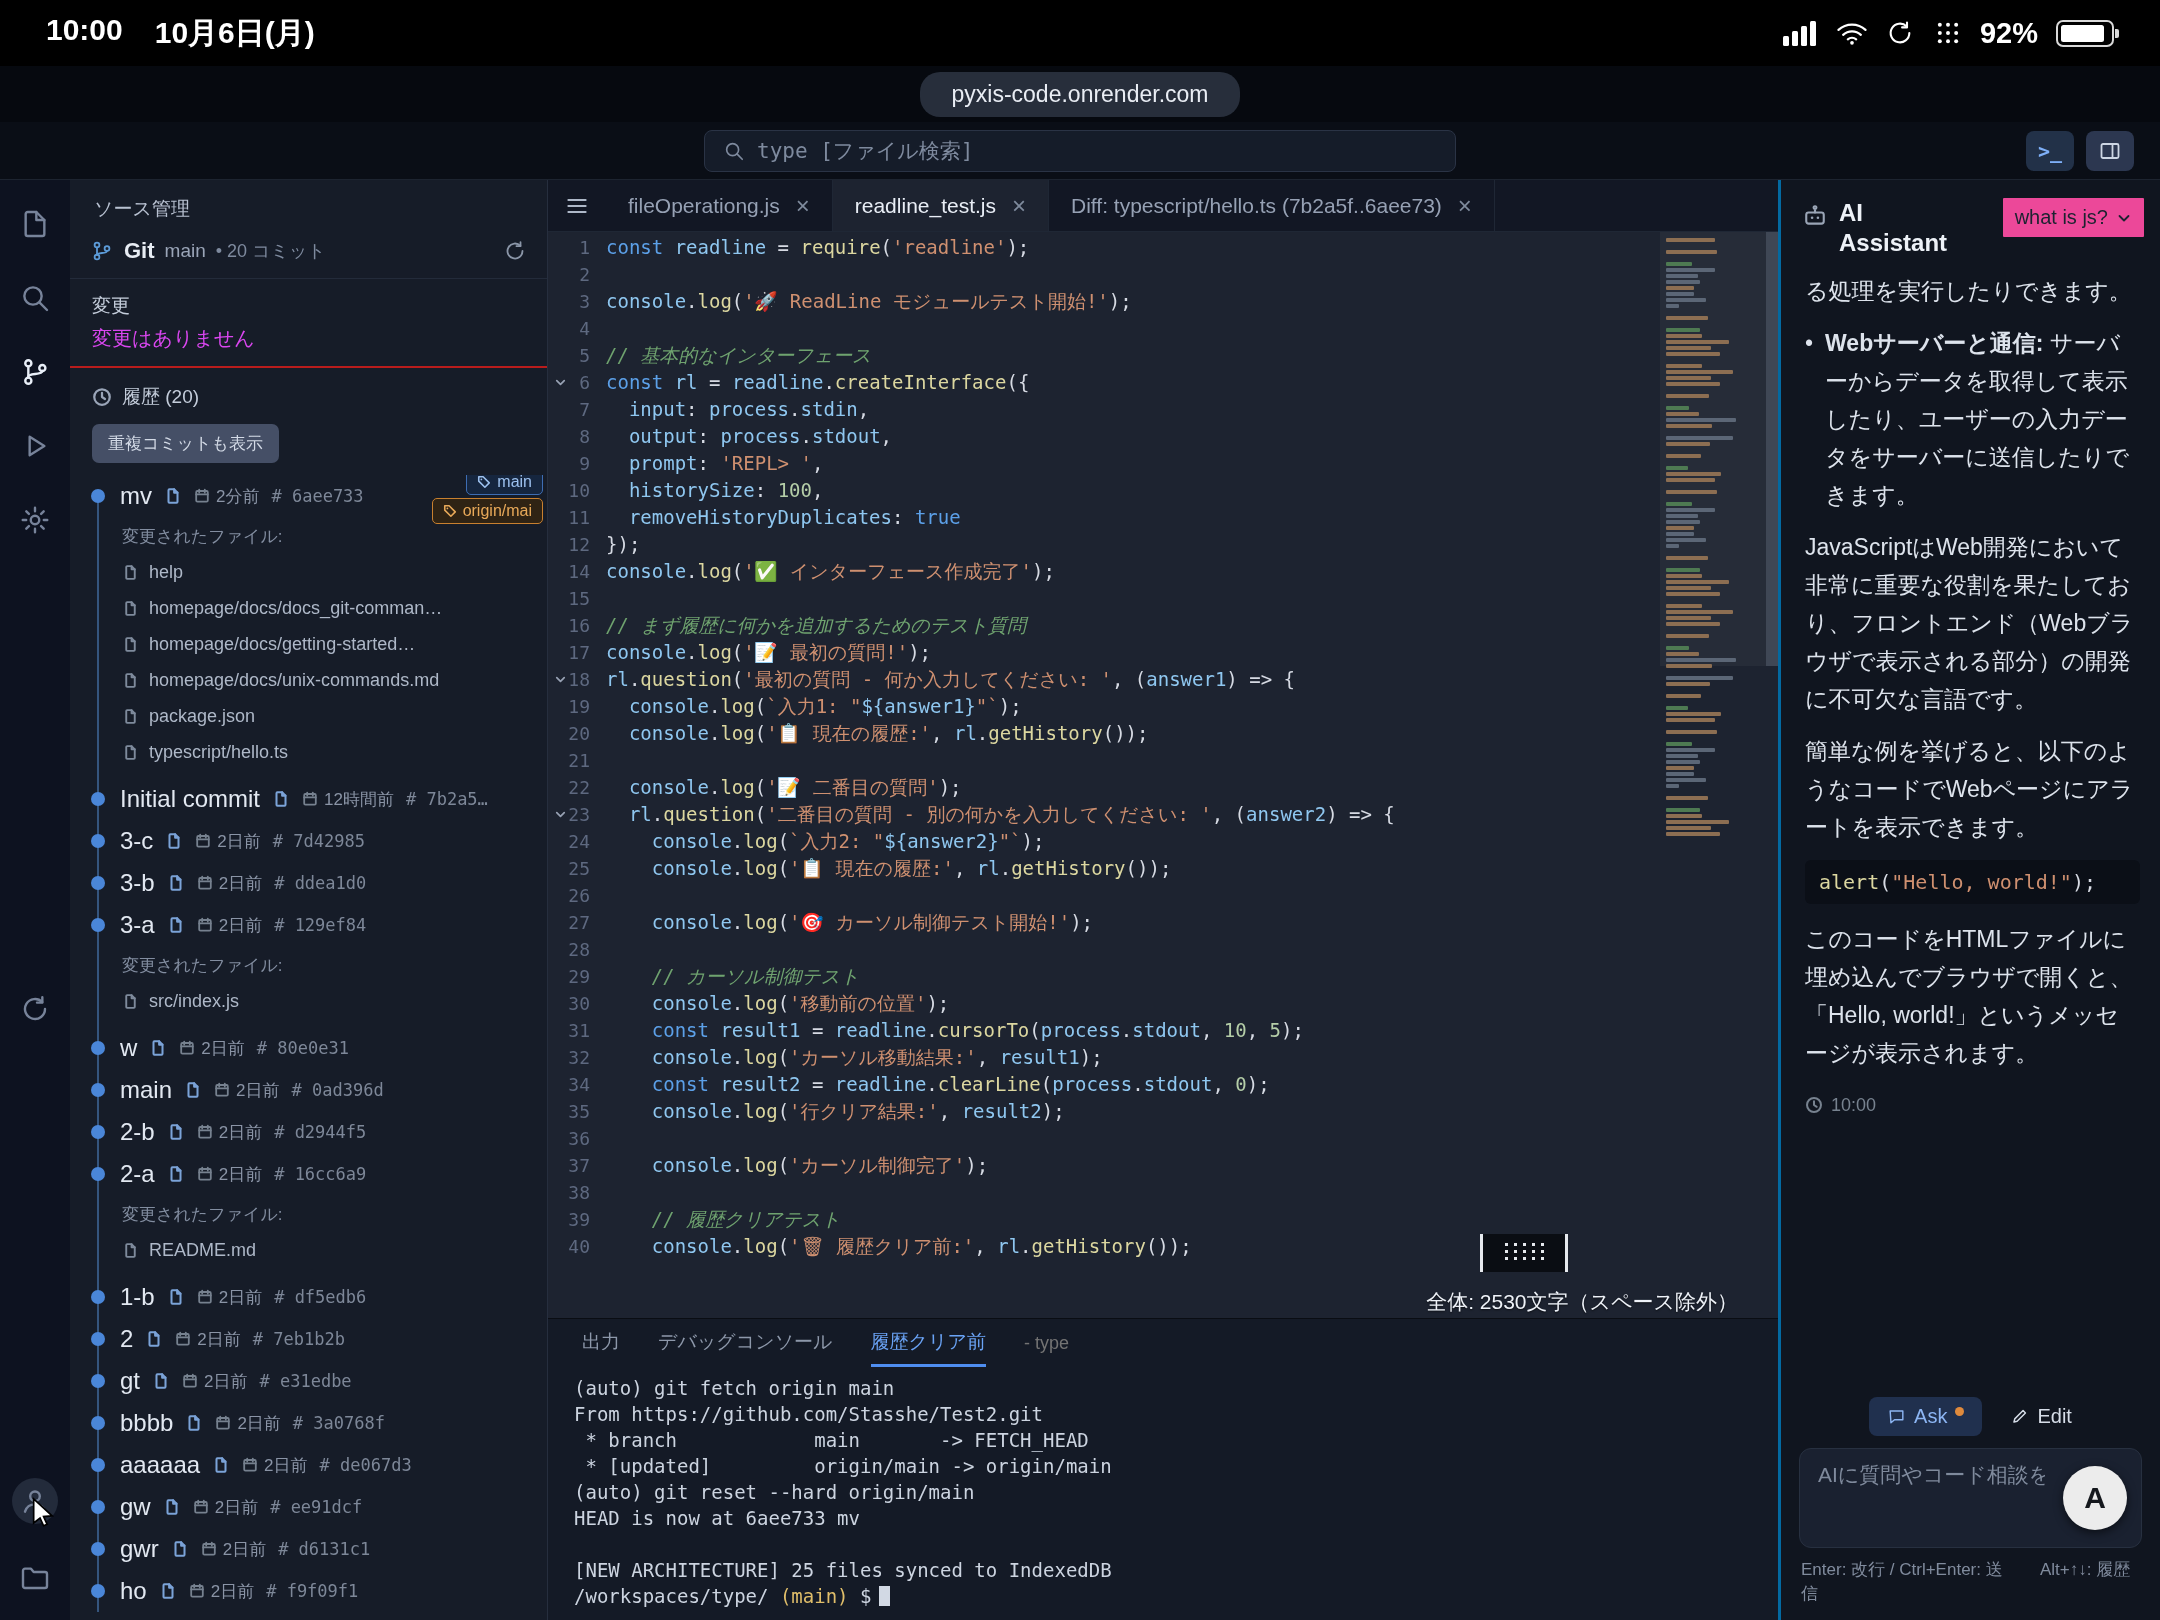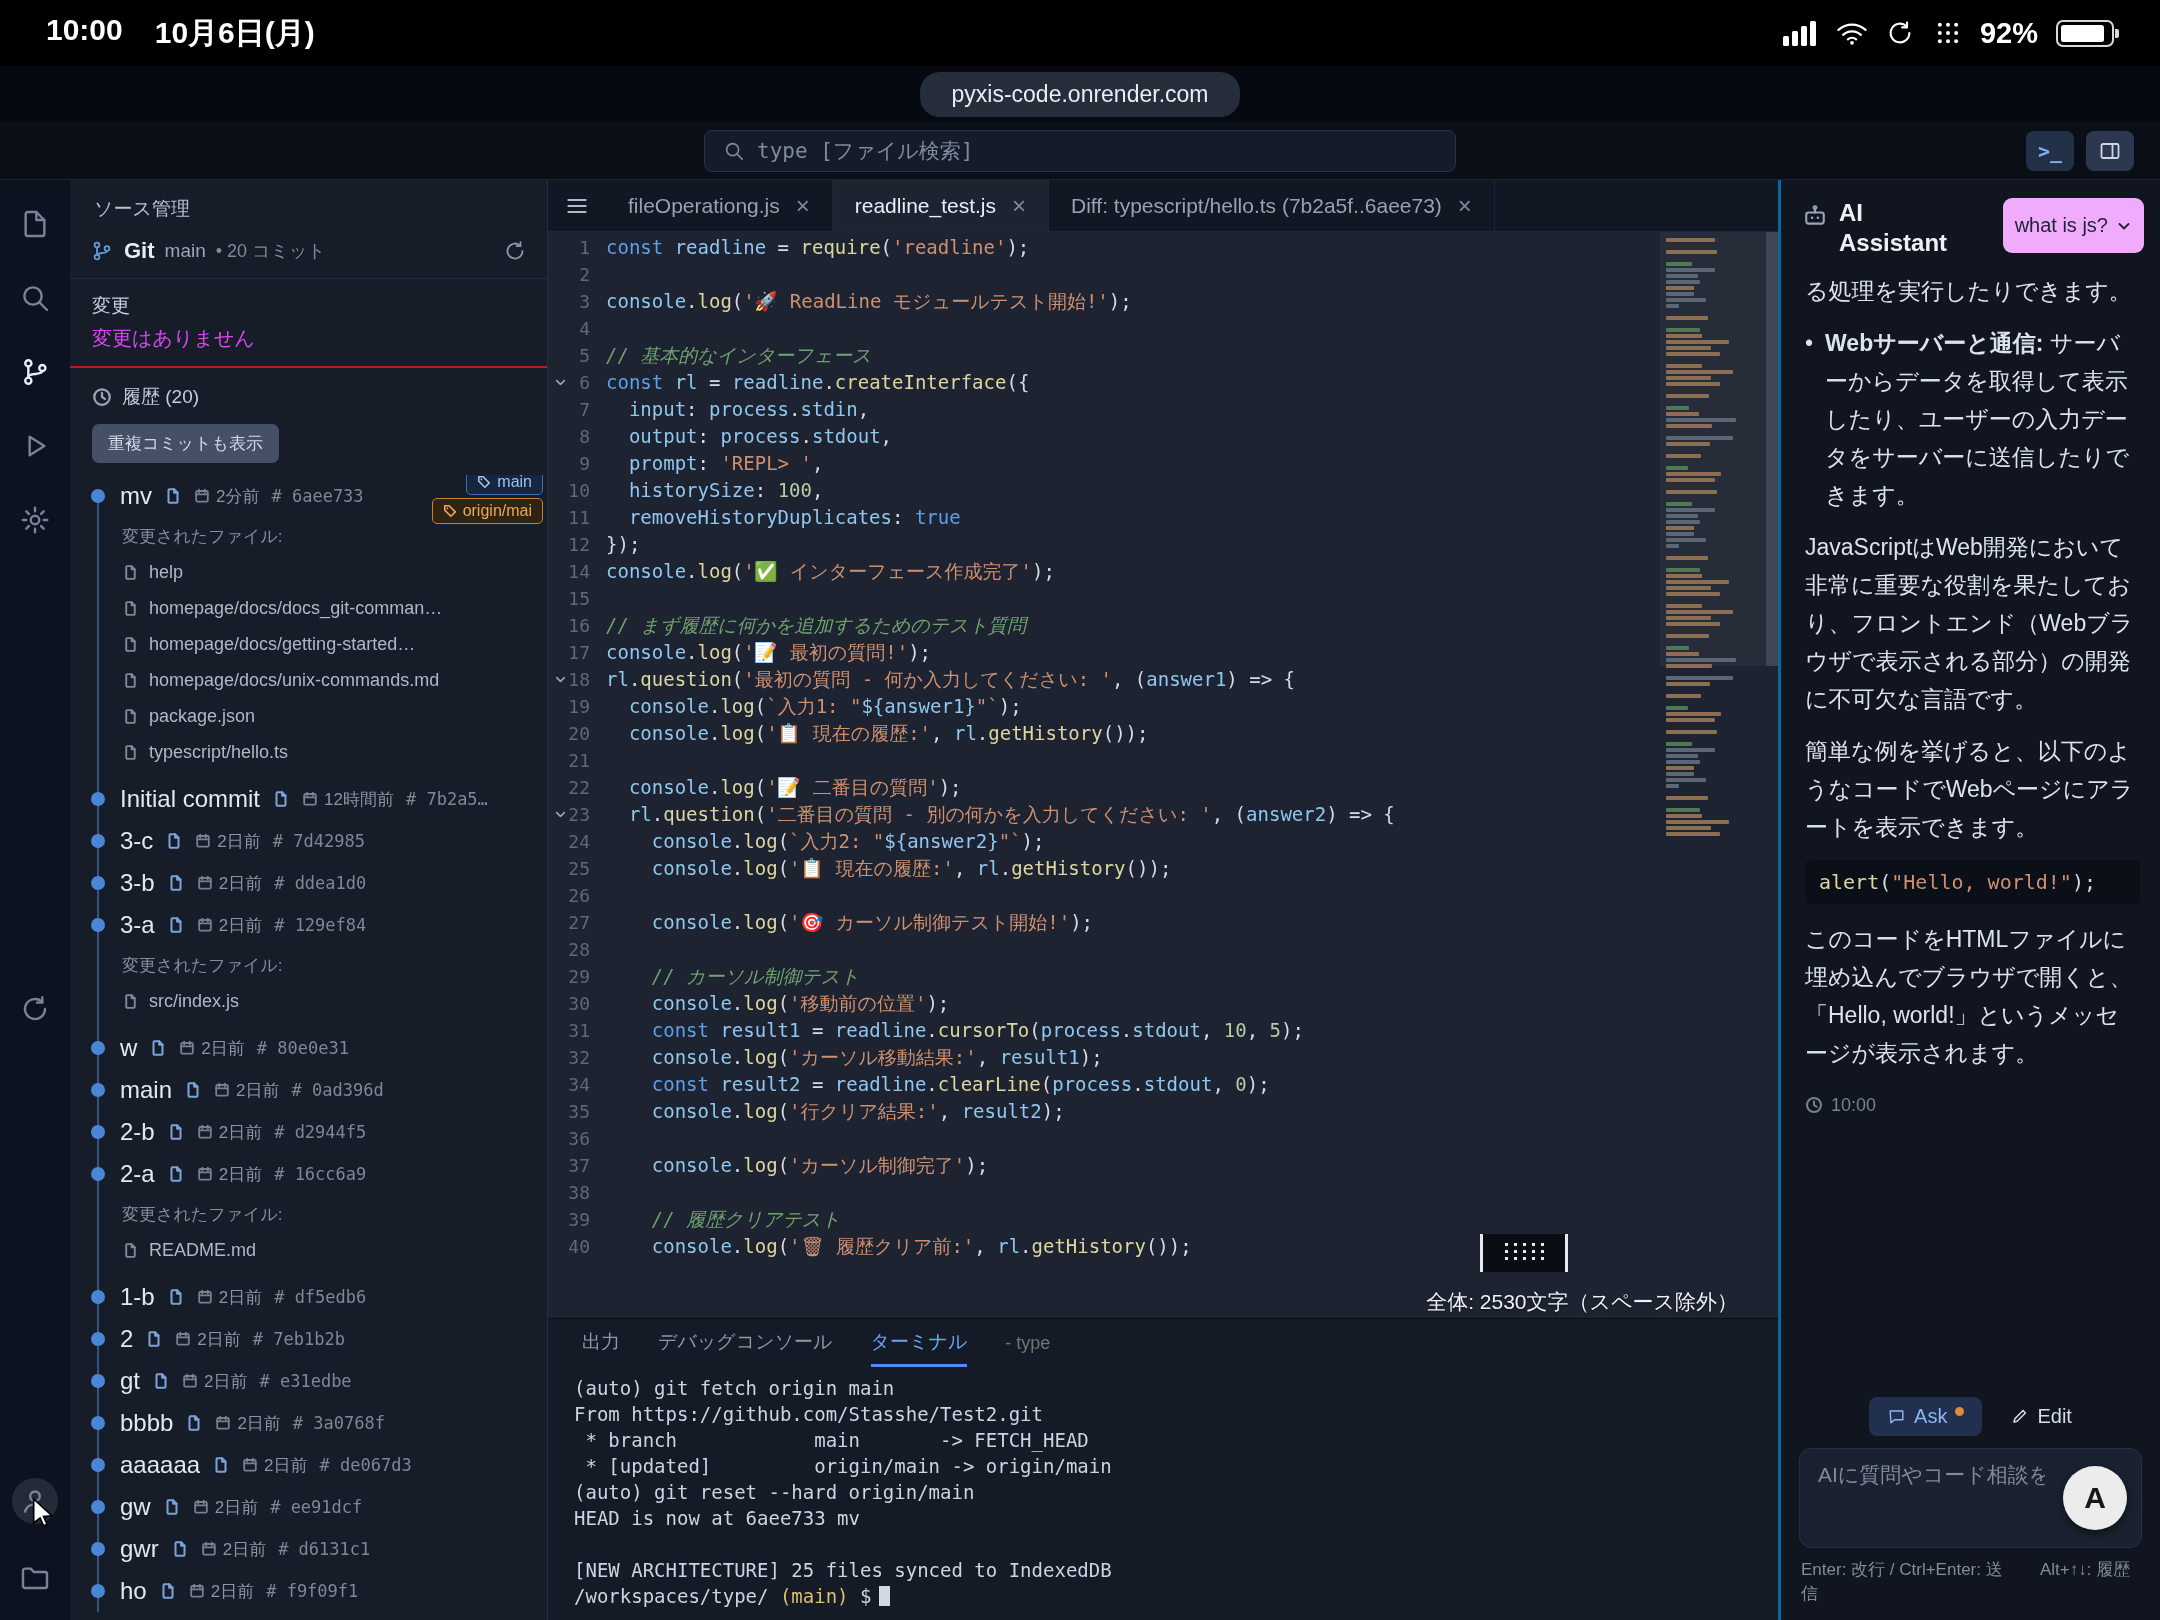--- a/index.html
+++ b/index.html
@@ -109,21 +109,21 @@
   .ptab.active{color:#6aa3f5;border-bottom-color:#4f8ef0}
   .cwd{display:flex;align-items:center;color:#737373;font-size:18px}
   #terminal{flex:1;padding:8px 26px;font-family:"DejaVu Sans Mono",monospace;font-size:19px;line-height:26px;color:#ccd4e0;white-space:pre;overflow:hidden}
   .prompt .branch{color:#e0be6a}
   .cursor{display:inline-block;width:11px;height:20px;background:#d2d9e4;vertical-align:-3px;margin-left:8px}
   
   #aipanel{width:382px;background:#10151f;border-left:3px solid #0369a1;display:flex;flex-direction:column;overflow:hidden}
   .ai-head{display:flex;align-items:flex-start;gap:10px;padding:18px 16px 8px 20px}
   .robot-ic{width:28px;height:28px;color:#9aa5b6;margin-top:4px}
   .ai-title{font-size:24px;font-weight:bold;color:#edf1f7;width:118px;line-height:30px}
-  .mode{margin-left:auto;background:#f0abfc;color:#1c2330;font-size:20px;padding:16px 12px;border-radius:9px;display:flex;align-items:center;gap:8px;white-space:nowrap}
+  .mode{margin-left:auto;background:#ec4899;color:#1c2330;font-size:20px;padding:8px 12px;border-radius:1px;display:flex;align-items:center;gap:8px;white-space:nowrap}
   .chev-ic{width:16px;height:16px;color:#1c2330}
   #aiblocks{flex:1;overflow:hidden;padding:6px 20px 0 24px;font-size:23px;line-height:38px;color:#dde3ec}
   .ai-p{margin-bottom:14px}
   .ai-bullet{display:flex;gap:12px;margin-bottom:14px}
   .bdot{flex:none}
   .ai-code{background:#0b0f17;padding:8px 14px;border-radius:6px;font-family:"DejaVu Sans Mono",monospace;font-size:20px;line-height:28px;margin:4px 0 16px;color:#d6dae3}
   .ai-time{display:flex;align-items:center;gap:8px;color:#77828f;font-size:18px;margin:4px 0 8px}
   .time-ic{width:18px;height:18px}
   .ai-actions{display:flex;justify-content:center;align-items:center;gap:28px;padding:10px 22px 8px}
   .ask-btn{display:flex;align-items:center;gap:8px;background:#20304e;color:#8cb5f3;font-size:20px;padding:8px 18px;border-radius:8px}
@@ -965,21 +965,21 @@
           <i></i>
           <i></i>
         </div>
       <div id="toast">全体: 2530文字（スペース除外）</div>
     </div>
     <div id="panel">
       <div id="paneltabs">
         <div id="paneltabs-list" style="display:flex;gap:38px">
             <div class="ptab">出力</div>
             <div class="ptab">デバッグコンソール</div>
-            <div class="ptab active">ターミナル</div>
+            <div class="ptab active">履歴クリア前</div>
           </div>
         <span class="cwd">- type</span>
       </div>
       <div id="terminal"><div class="t-line">(auto) git fetch origin main</div><div class="t-line">From https://github.com/Stasshe/Test2.git</div><div class="t-line"> * branch            main       -&gt; FETCH_HEAD</div><div class="t-line"> * [updated]         origin/main -&gt; origin/main</div><div class="t-line">(auto) git reset --hard origin/main</div><div class="t-line">HEAD is now at 6aee733 mv</div><div class="t-line"> </div><div class="t-line">[NEW ARCHITECTURE] 25 files synced to IndexedDB</div><div class="t-line prompt"><span>/workspaces/type/ </span><span class="branch">(main)</span><span> $</span><span class="cursor"></span></div></div>
     </div>
   </div>
 
   <div id="aipanel">
     <div class="ai-head">
       <span class="ic robot-ic">

